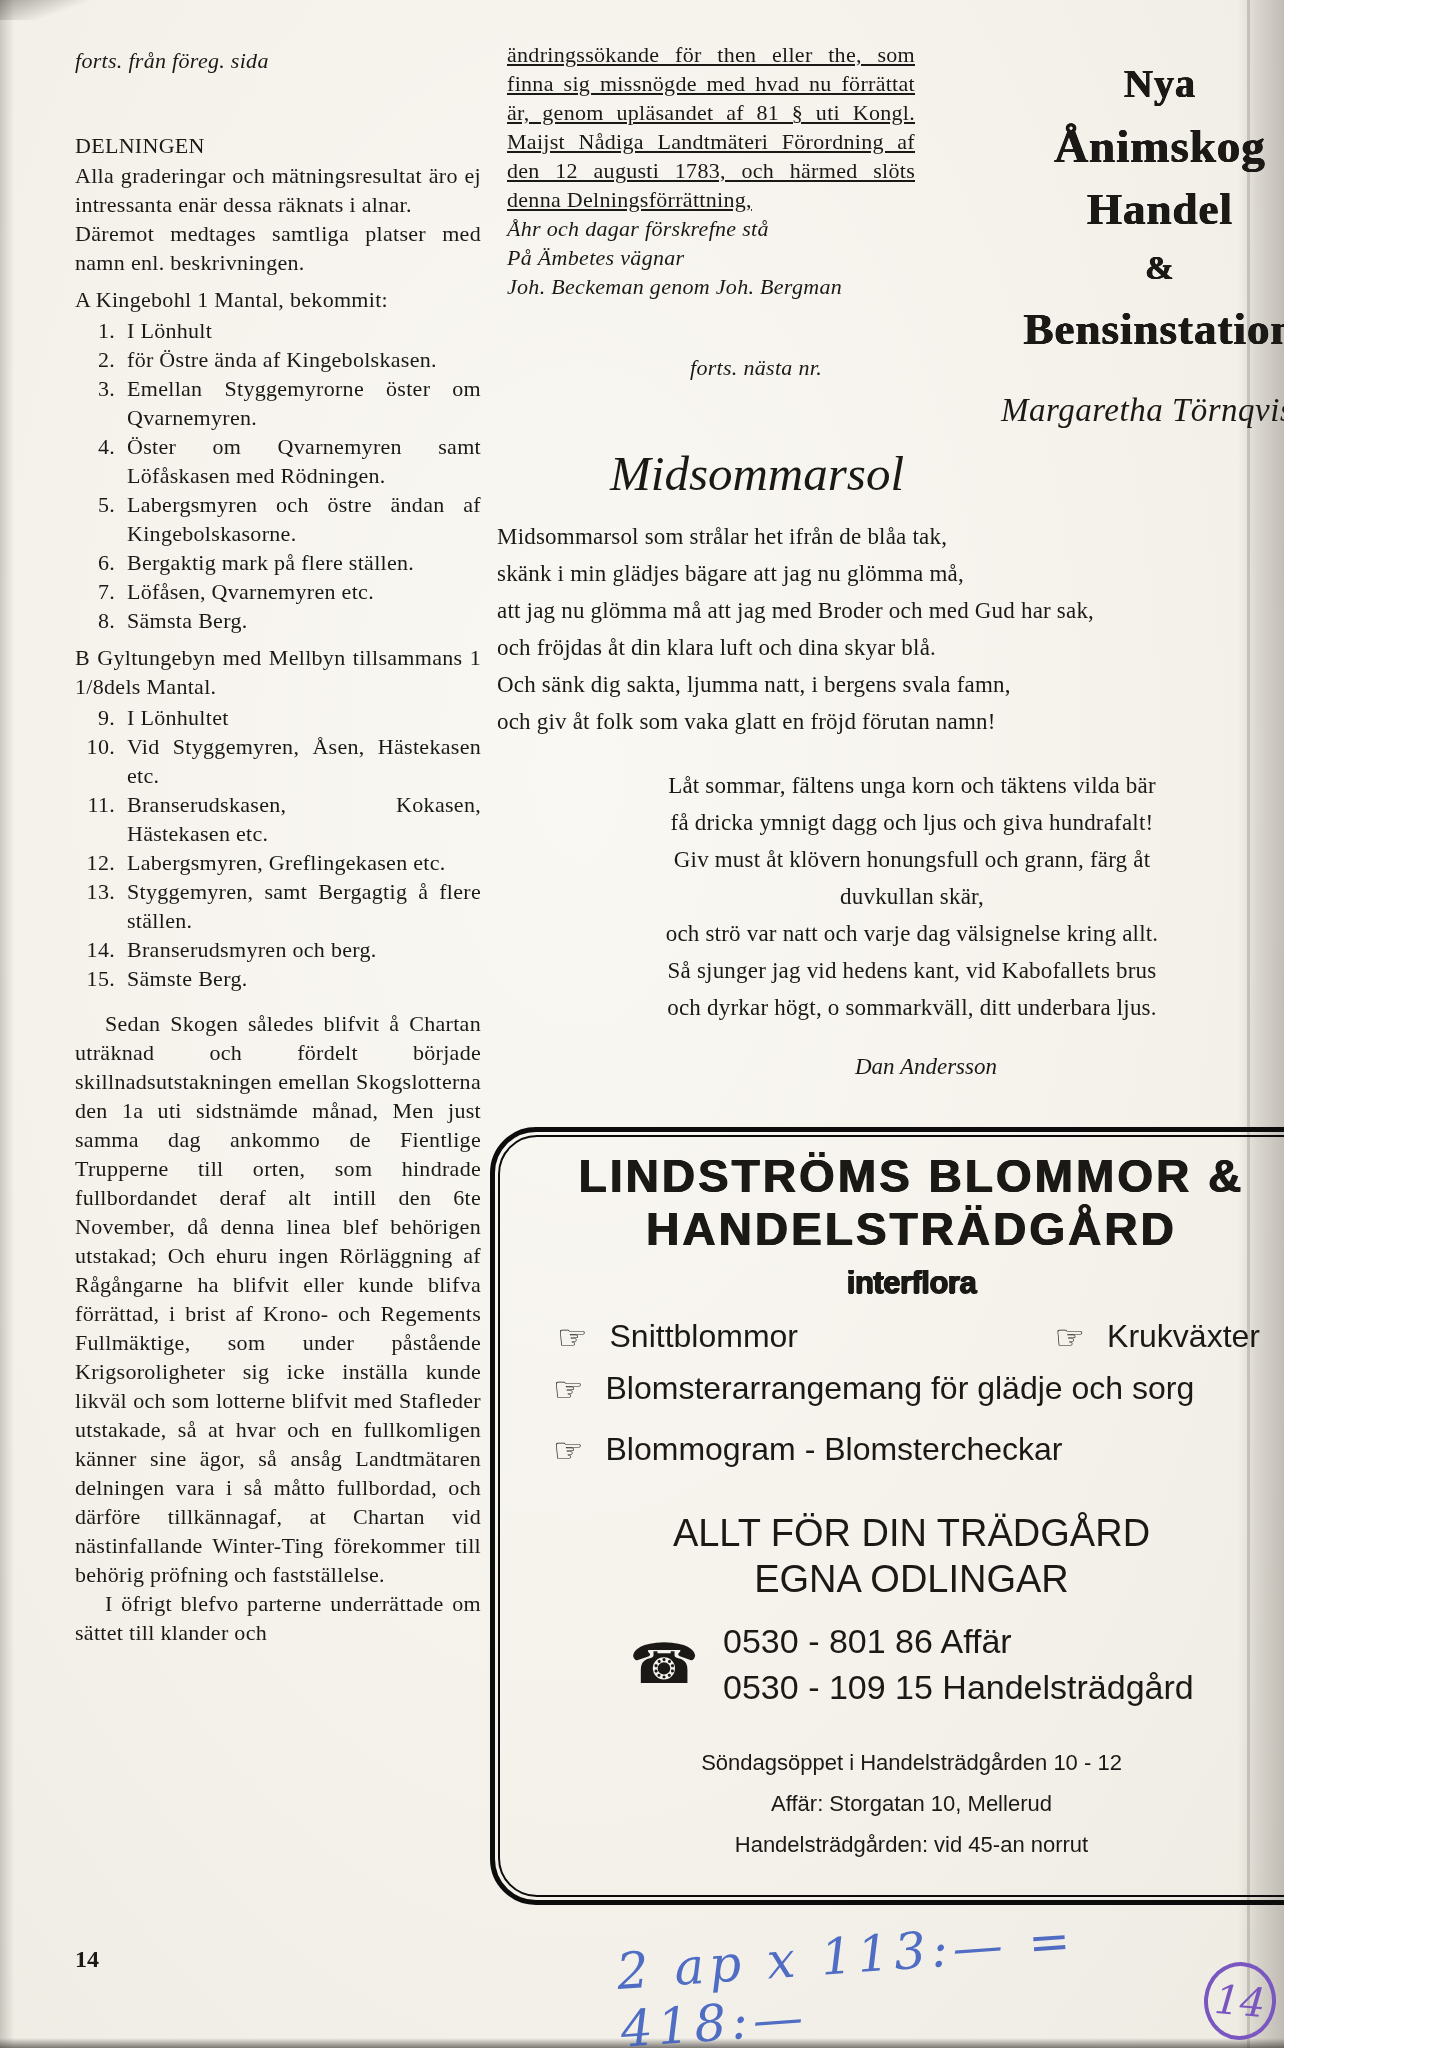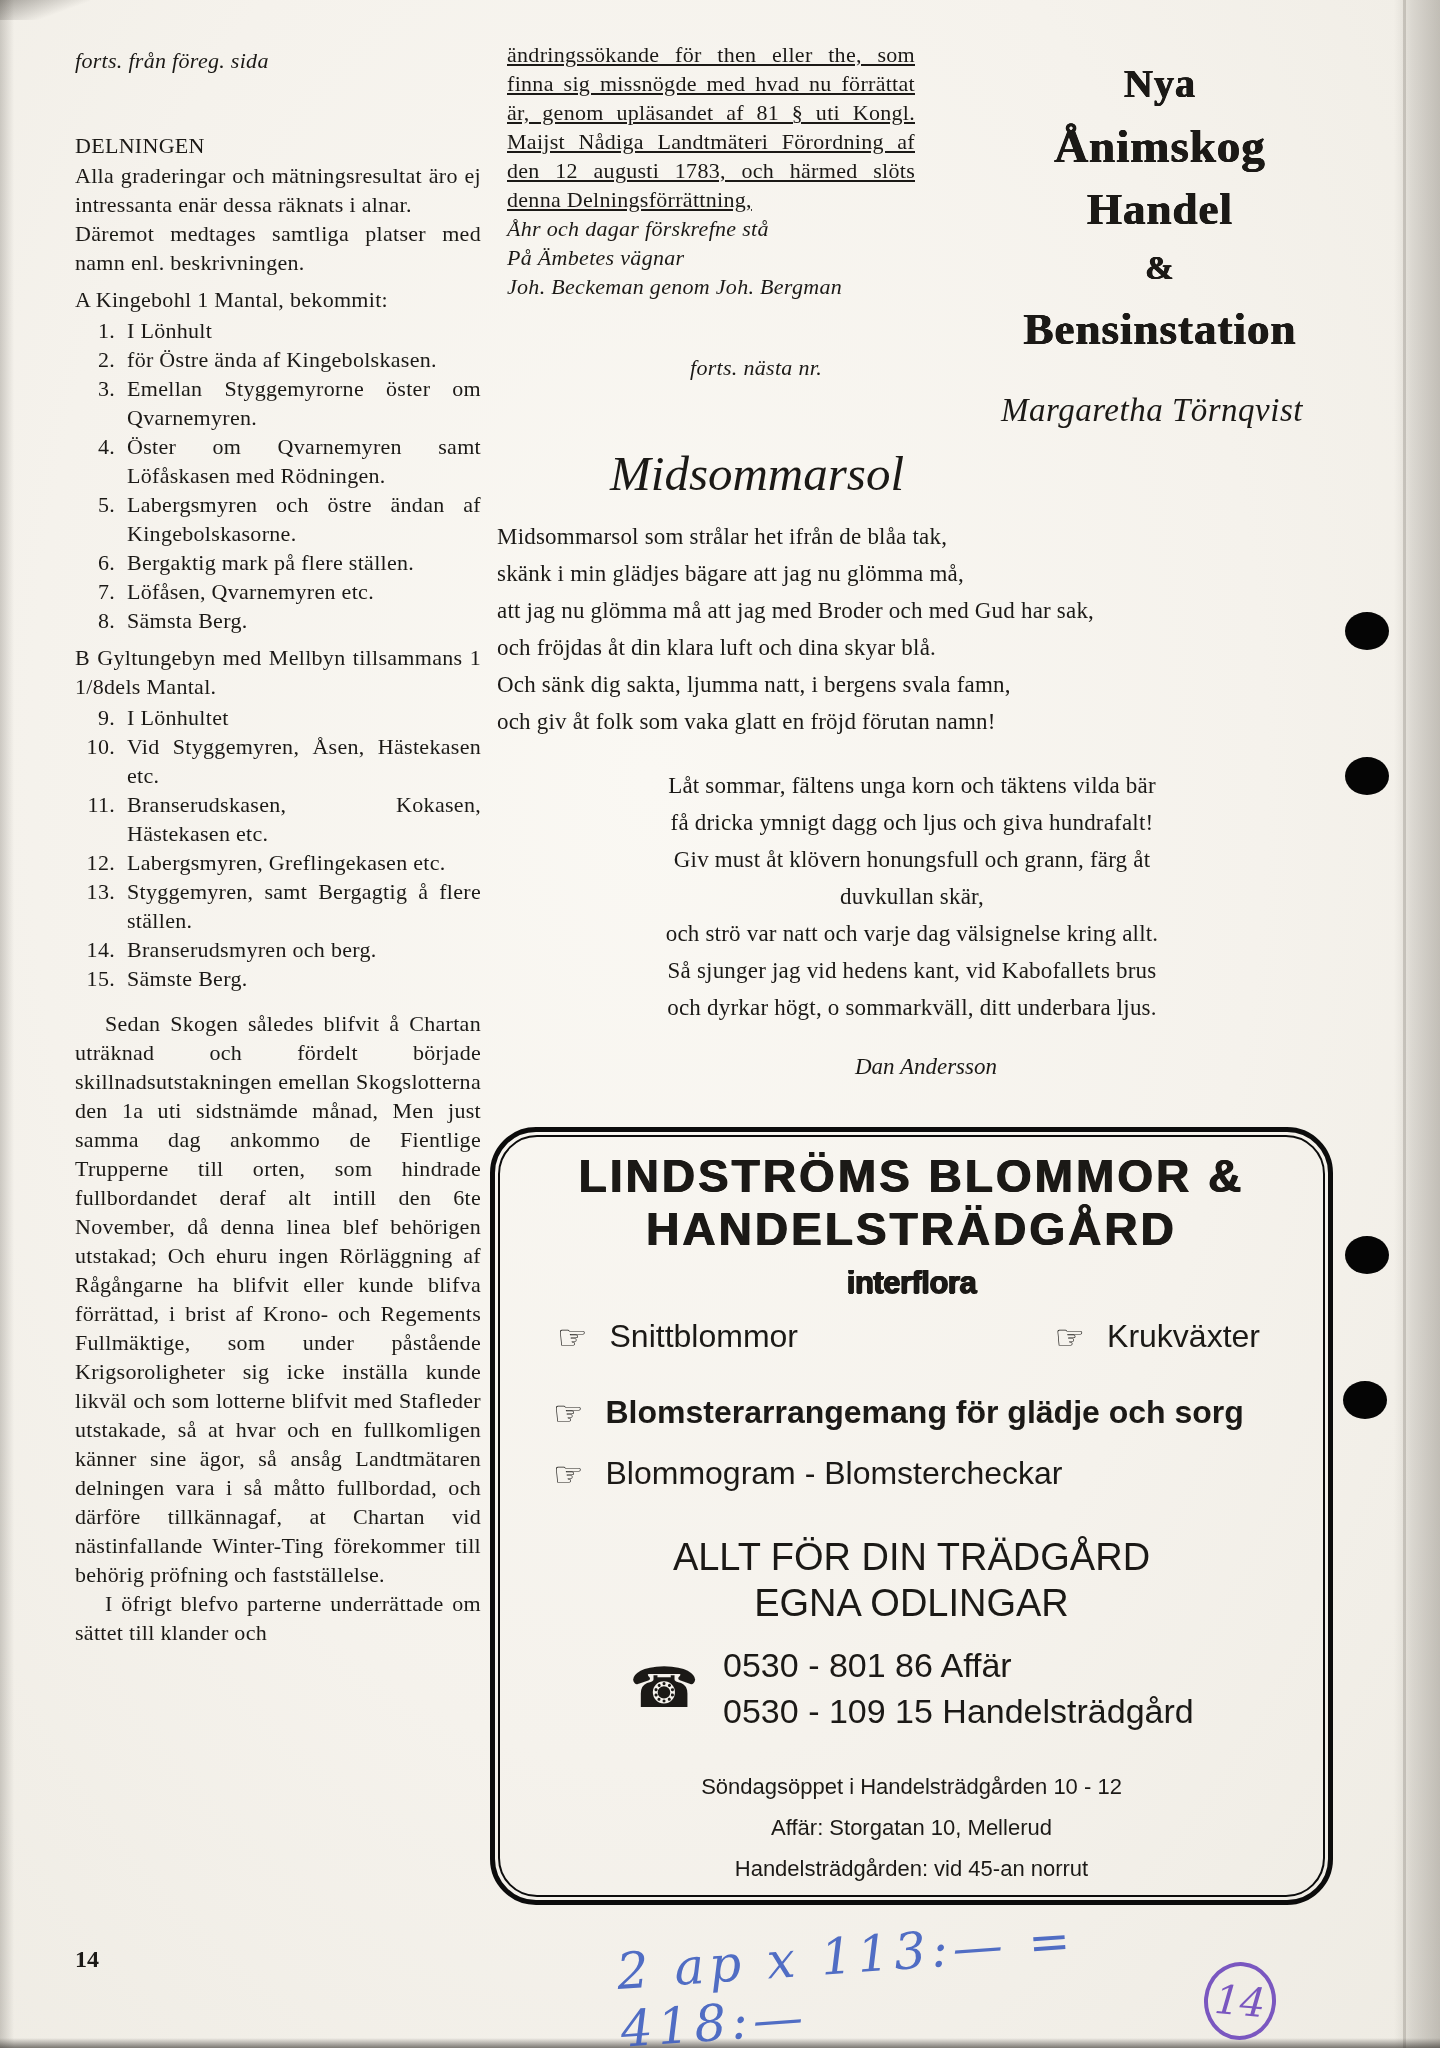--- a/index.html
+++ b/index.html
@@ -1,17 +1,17 @@
 <!DOCTYPE html>
 <html><head>
 <meta charset="utf-8">
 <style>
   html,body { margin:0; padding:0; }
   .page {
-    position:relative; width:1440px; height:2048px; overflow:hidden;
+    position:relative; width:1284px; height:2048px; overflow:hidden;
     background: radial-gradient(ellipse at 45% 38%, #faf8f3 0%, #f5f2ec 55%, #eeebe3 100%);
     color:#1b1916;
     font-family:"Liberation Serif", serif;
   }
   
   .edge-right { position:absolute; top:0; right:0; width:46px; height:100%;
     background:linear-gradient(to right, rgba(0,0,0,0) 0%, rgba(110,105,98,0.18) 40%, rgba(135,130,122,0.45) 100%); }
   .edge-right-line { position:absolute; top:0; right:34px; width:3px; height:100%; background:rgba(140,135,126,0.35); }
   .edge-bottom { position:absolute; left:0; bottom:0; width:100%; height:10px;
     background:linear-gradient(to bottom, rgba(0,0,0,0), rgba(45,42,38,0.6)); }
@@ -71,21 +71,21 @@
   .ad-title { text-align:center; font-weight:bold; font-size:46px; line-height:53px; letter-spacing:3px;
     text-shadow:0.6px 0 0 currentColor, -0.6px 0 0 currentColor; }
   .ad-title-1 { margin-top:18px; }
   .ad-logo { text-align:center; font-weight:bold; font-size:31px; letter-spacing:-0.5px; margin-top:9px;
     text-shadow:0.8px 0 0 currentColor, -0.8px 0 0 currentColor, 0 0.6px 0 currentColor; }
   .svc { font-size:32px; }
   .hand-icon { font-family:"DejaVu Sans", sans-serif; font-size:34px; margin-right:22px; vertical-align:-2px; }
   .svc-row1 { display:flex; margin-top:16px; }
   .svc-left { margin-left:62px; }
   .svc-right { margin-left:auto; margin-right:68px; }
-  .svc-row2 { margin-top:36px; margin-left:58px;font-weight:bold; }
+  .svc-row2 { margin-top:12px; margin-left:58px; }
   .svc-row3 { margin-top:21px; margin-left:58px; }
   .ad-tagline { text-align:center; font-size:38px; line-height:46px; }
   .ad-tagline-1 { margin-top:40px; }
   .phone-row { display:flex; justify-content:center; align-items:center; gap:24px; margin-top:16px; }
   .phone-icon { font-family:"DejaVu Sans", sans-serif; font-size:56px; line-height:56px; }
   .phone-lines div { font-size:34px; line-height:46px; text-align:left; }
   .ad-footer { margin-top:32px; }
   .ad-footer div { text-align:center; font-size:22px; line-height:41px; }
   
   .hand-note { position:absolute; left:618px; top:1922px; width:600px;

